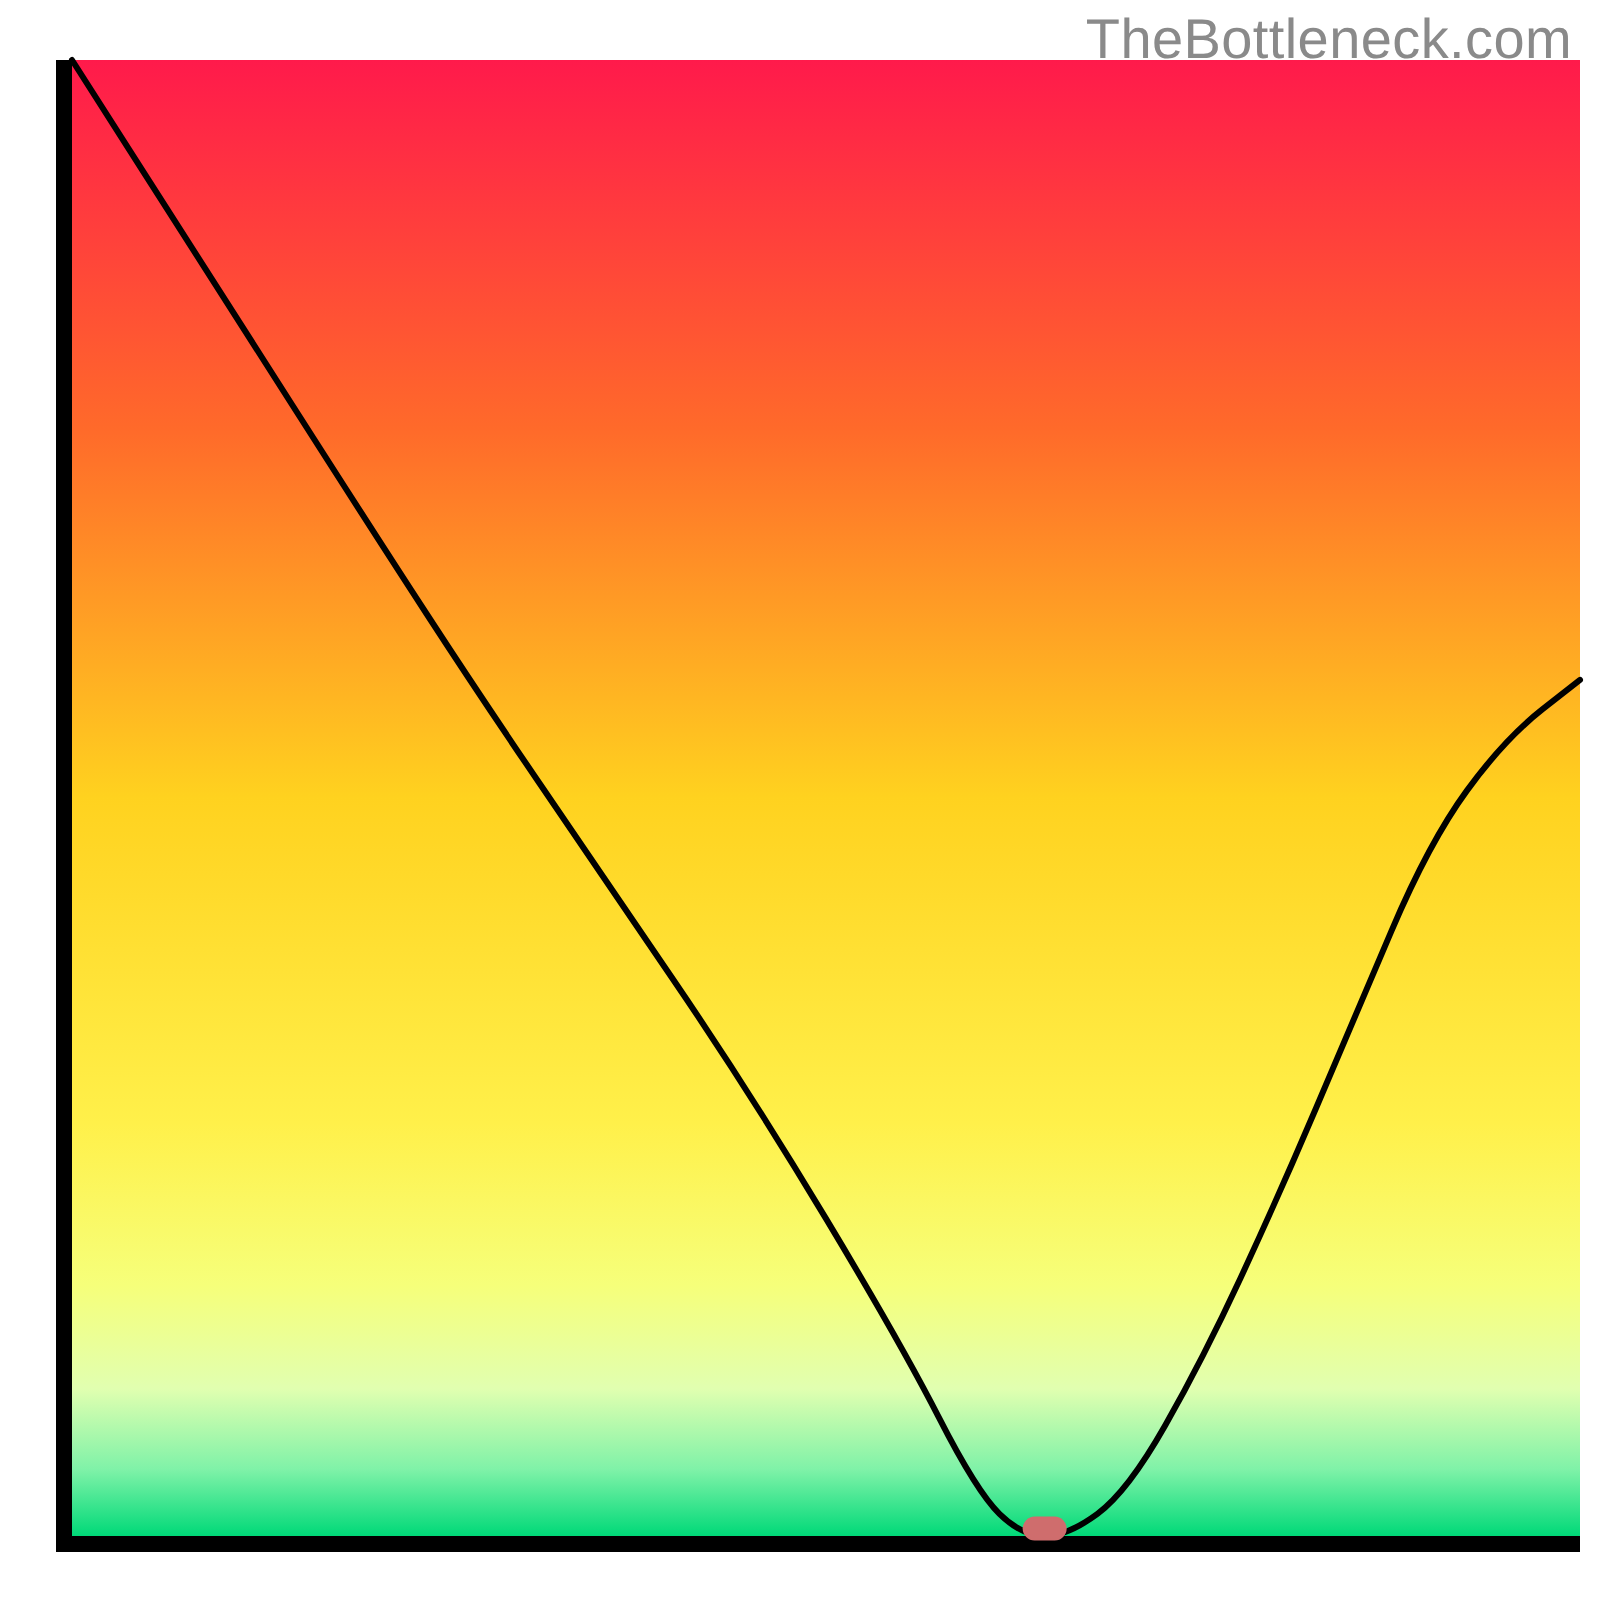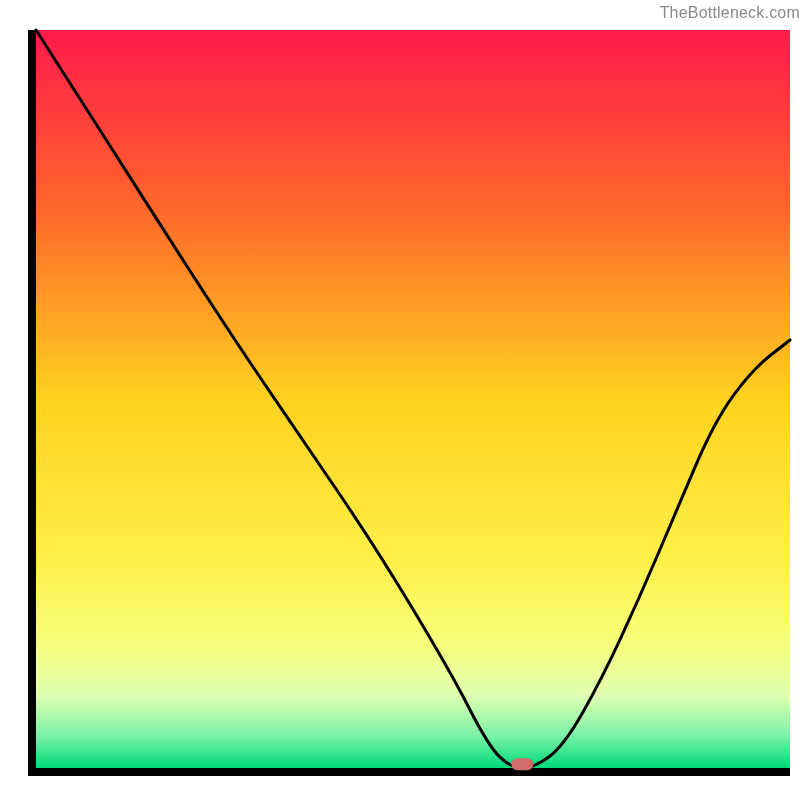--- a/index.html
+++ b/index.html
@@ -12,23 +12,23 @@
   }
   .frame {
     position: relative;
     width: 800px;
     height: 800px;
     box-sizing: border-box;
   }
   .watermark {
     position: absolute;
     top: 4px;
-    right: 0;
+    right: 14px;
     font-family: Arial, Helvetica, sans-serif;
-    font-size: 16px;
+    font-size: 28px;
     color: #8a8a8a;
     letter-spacing: 0.2px;
     user-select: none;
     margin-left: 48px;
   }
   svg {
     display: block;
   }
 </style>
 </head>

